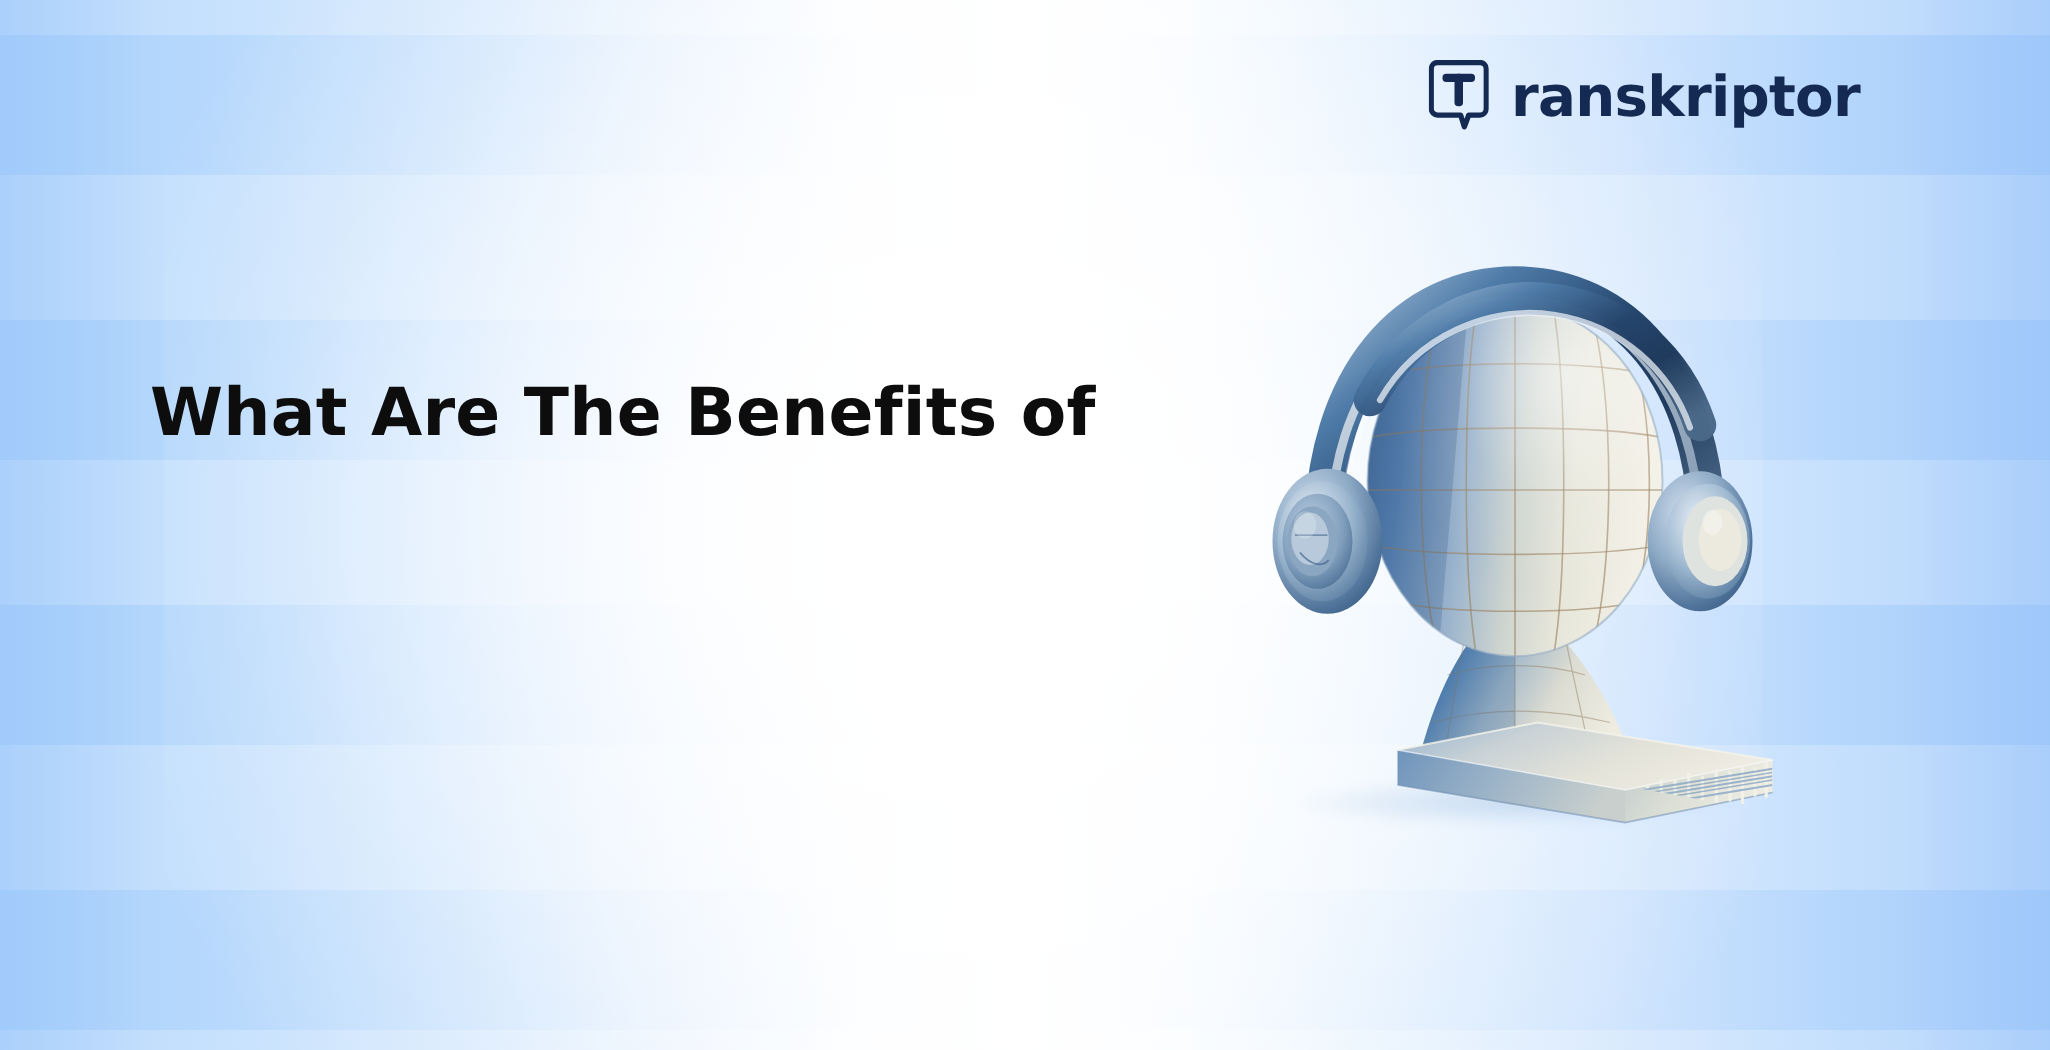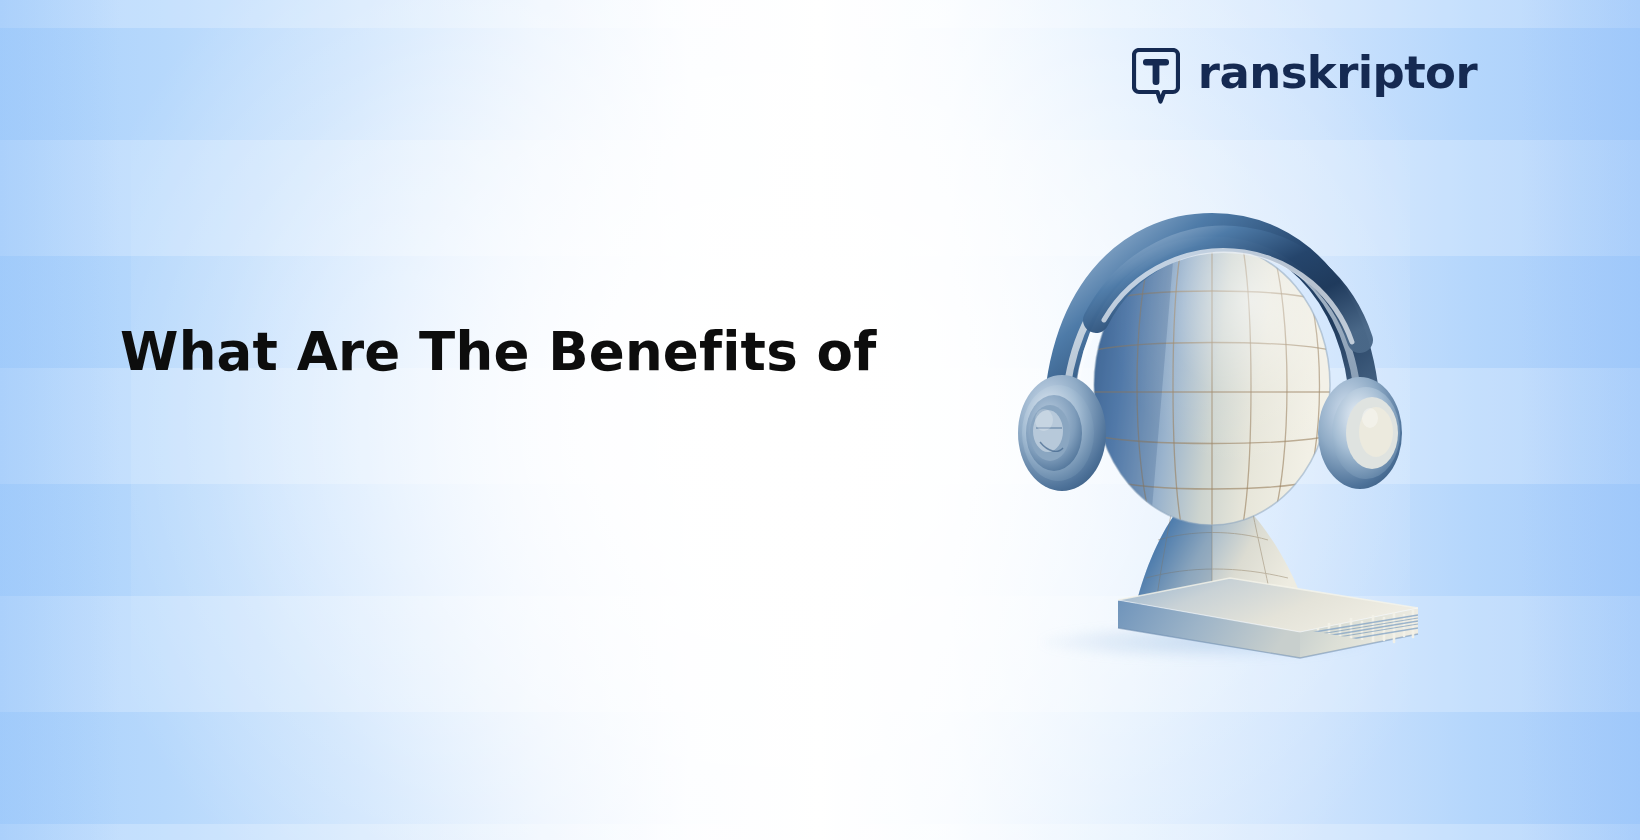--- a/index.html
+++ b/index.html
@@ -72,39 +72,39 @@
     pointer-events: none;
   }
   .edge-left  { left: 0;  background: linear-gradient(90deg, rgba(150,196,250,0.45), rgba(150,196,250,0)); }
   .edge-right { right: 0; background: linear-gradient(270deg, rgba(150,196,250,0.45), rgba(150,196,250,0)); }
 
   
 
   .headline {
     position: absolute;
     left: 120px;
-    top: 262px;
+    top: 241px;
     width: 800px;
     color: #0d0d0d;
     font-size: 53px;
     font-weight: 700;
     letter-spacing: 0.2px;
     line-height: 107px;
     white-space: nowrap;
   }
   .headline .hl-line { display: block; }
 
   
 
   .logo {
     position: absolute;
-    right: 163px;
+    right: 152px;
     top: 48px;
     display: flex;
-    align-items: flex-start;
+    align-items: center;
     gap: 18px;
     color: #152a52;
   }
   .logo-mark { display: block; width: 48px; height: 56px; }
   .logo-word {
     font-size: 45px;
     font-weight: 700;
     letter-spacing: -0.6px;
     color: #152a52;
     line-height: 1;

